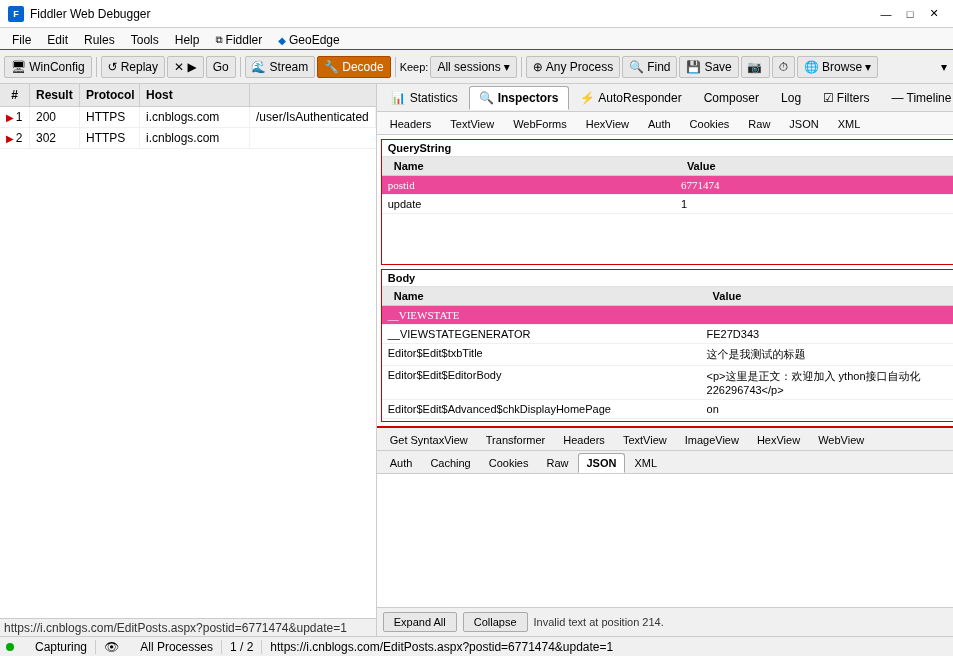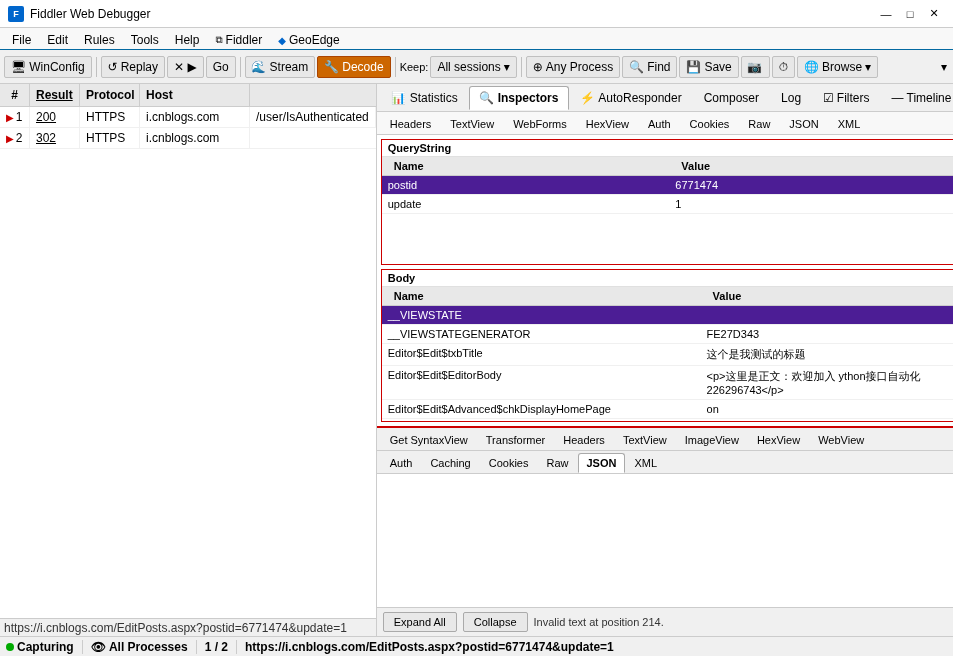--- a/index.html
+++ b/index.html
@@ -81,21 +81,21 @@
     }
 
     .sessions-header {
       display: flex;
       background: #e8e8e8;
       border-bottom: 1px solid #ccc;
       font-weight: bold;
     }
     .sessions-header div { padding: 4px 6px; border-right: 1px solid #ccc; }
     .col-num { width: 30px; text-align: center; }
-    .col-result { width: 50px; text-decoration: underline; }
+    .col-result { width: 50px; }
     .col-protocol { width: 60px; }
     .col-host { width: 110px; }
     .col-url { flex: 1; }
 
     .sessions-list { flex: 1; overflow-y: auto; }
     .session-row {
       display: flex;
       border-bottom: 1px solid #f0f0f0;
       cursor: pointer;
       align-items: center;
@@ -195,21 +195,21 @@
       border-bottom: 1px solid #ccc;
       font-weight: bold;
       font-size: 11px;
     }
     .data-table td {
       padding: 3px 6px;
       border-bottom: 1px solid #f0f0f0;
       font-size: 11px;
       vertical-align: top;
     }
-    .data-table tr.highlighted td { background: #4c1d95; color: white; }
+    .data-table tr.highlighted td { background: #ec4899; color: white; font-family: Liberation Serif, serif; }
 
     .top-section { flex: 0 0 auto; }
 
     .body-section {
       border: 1px solid #cc0000;
       margin: 4px;
       margin-top: 0;
       flex: 1;
       display: flex;
       flex-direction: column;
@@ -275,21 +275,21 @@
     .app-status-bar {
       height: 20px;
       background: #f0f0f0;
       border-top: 1px solid #ccc;
       display: flex;
       align-items: center;
       padding: 0 6px;
       font-size: 11px;
       gap: 8px;
     }
-    .status-segment { display: flex; align-items: center; gap: 3px; font-weight: bold; }
+    .status-segment { display: flex; align-items: center; gap: 21px; }
     .status-sep { width: 1px; height: 14px; background: #ccc; }
     .green-dot { width: 8px; height: 8px; background: #00aa00; border-radius: 50%; }
 
     
     .body-scroll::-webkit-scrollbar { width: 14px; }
     .body-scroll::-webkit-scrollbar-track { background: #f0f0f0; border-left: 1px solid #ccc; }
     .body-scroll::-webkit-scrollbar-thumb { background: #c0c0c0; border: 2px solid #f0f0f0; }
   </style>
 </head>
 <body>

